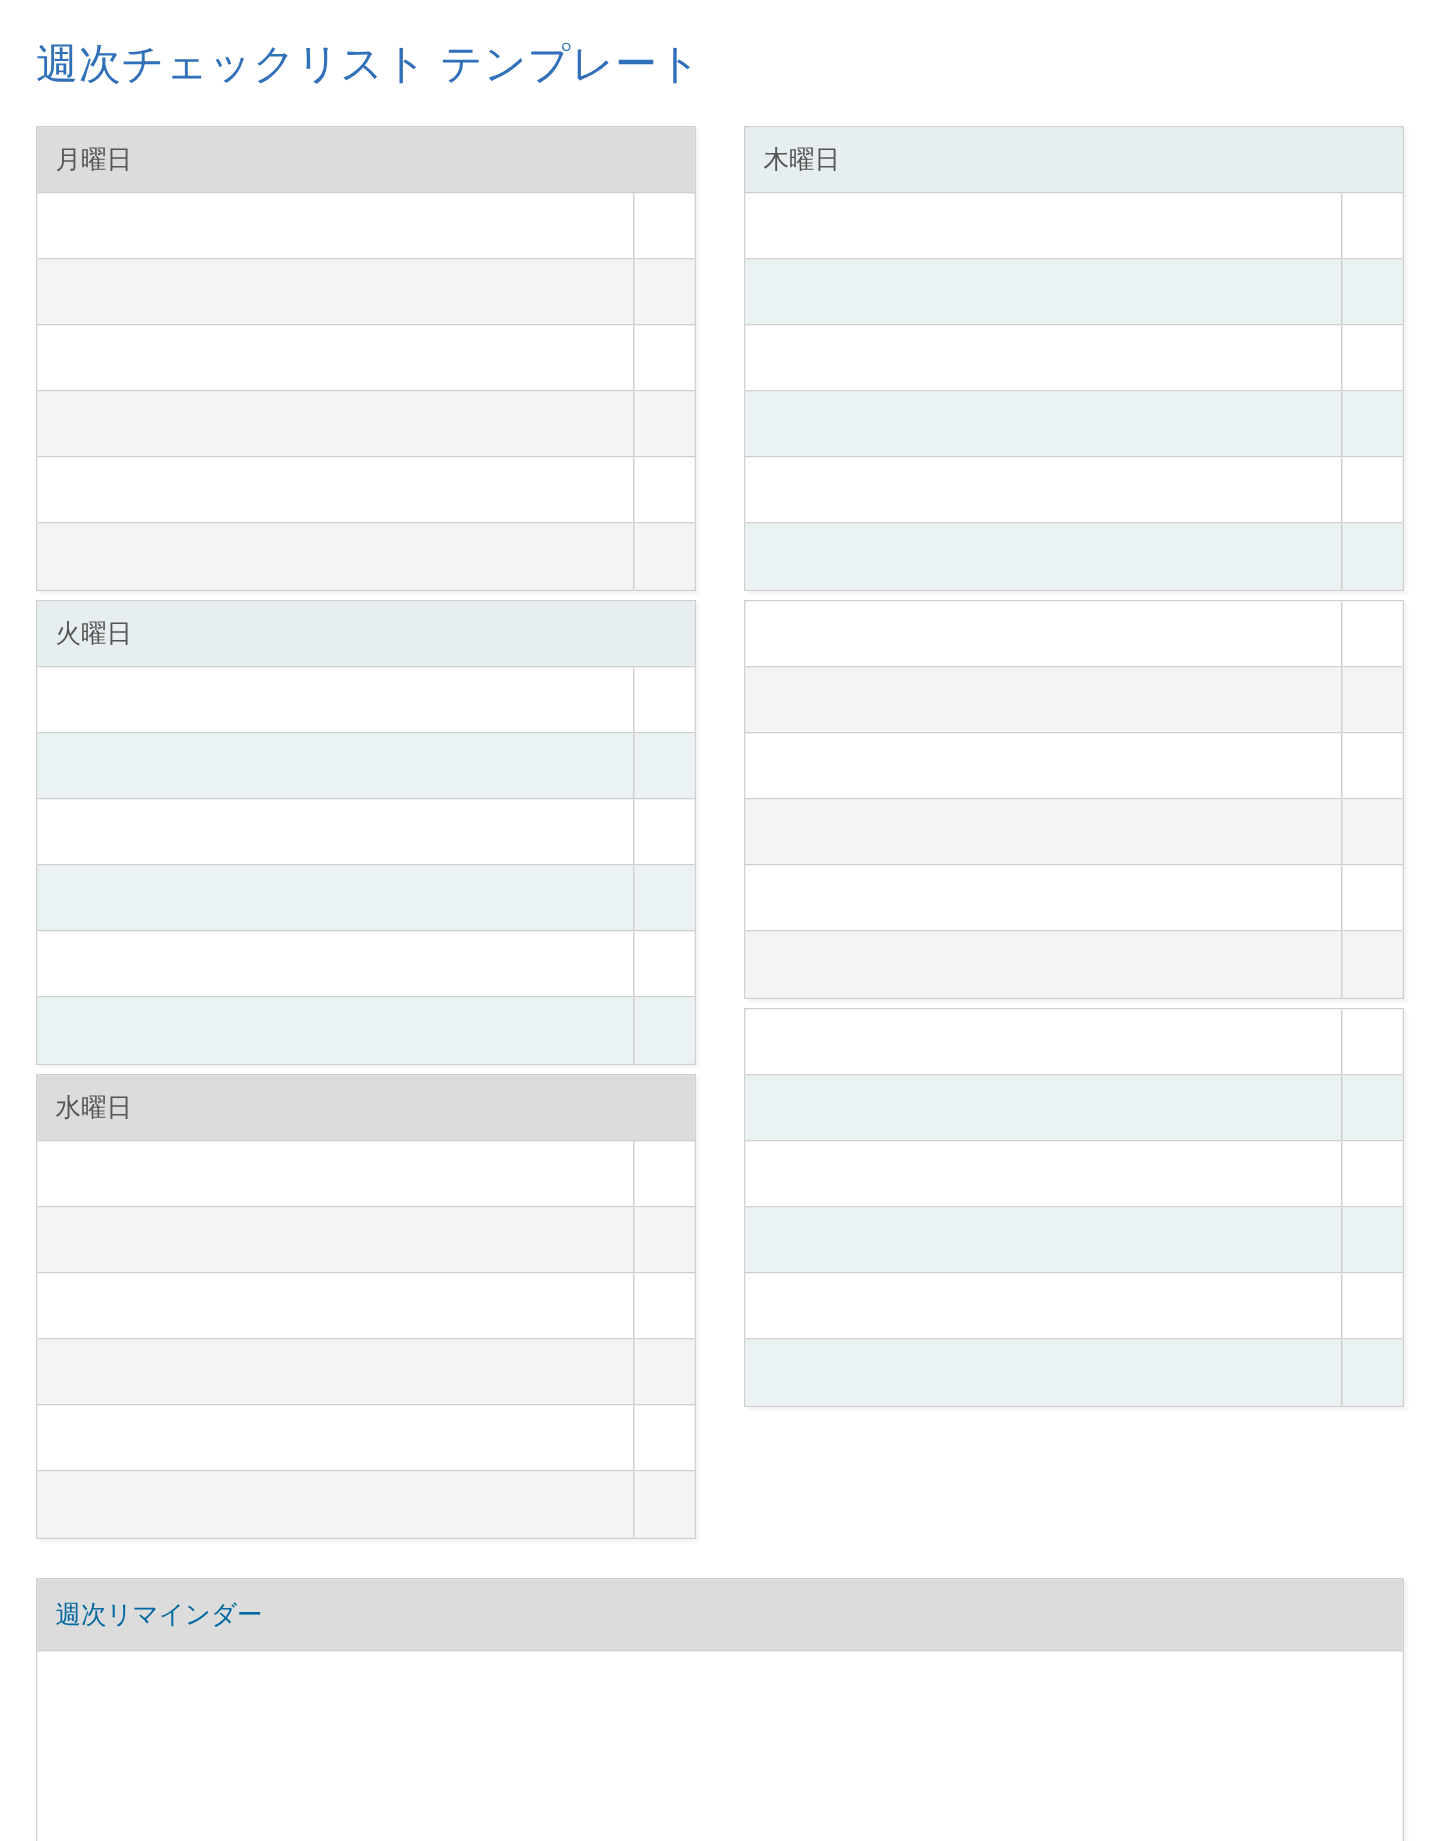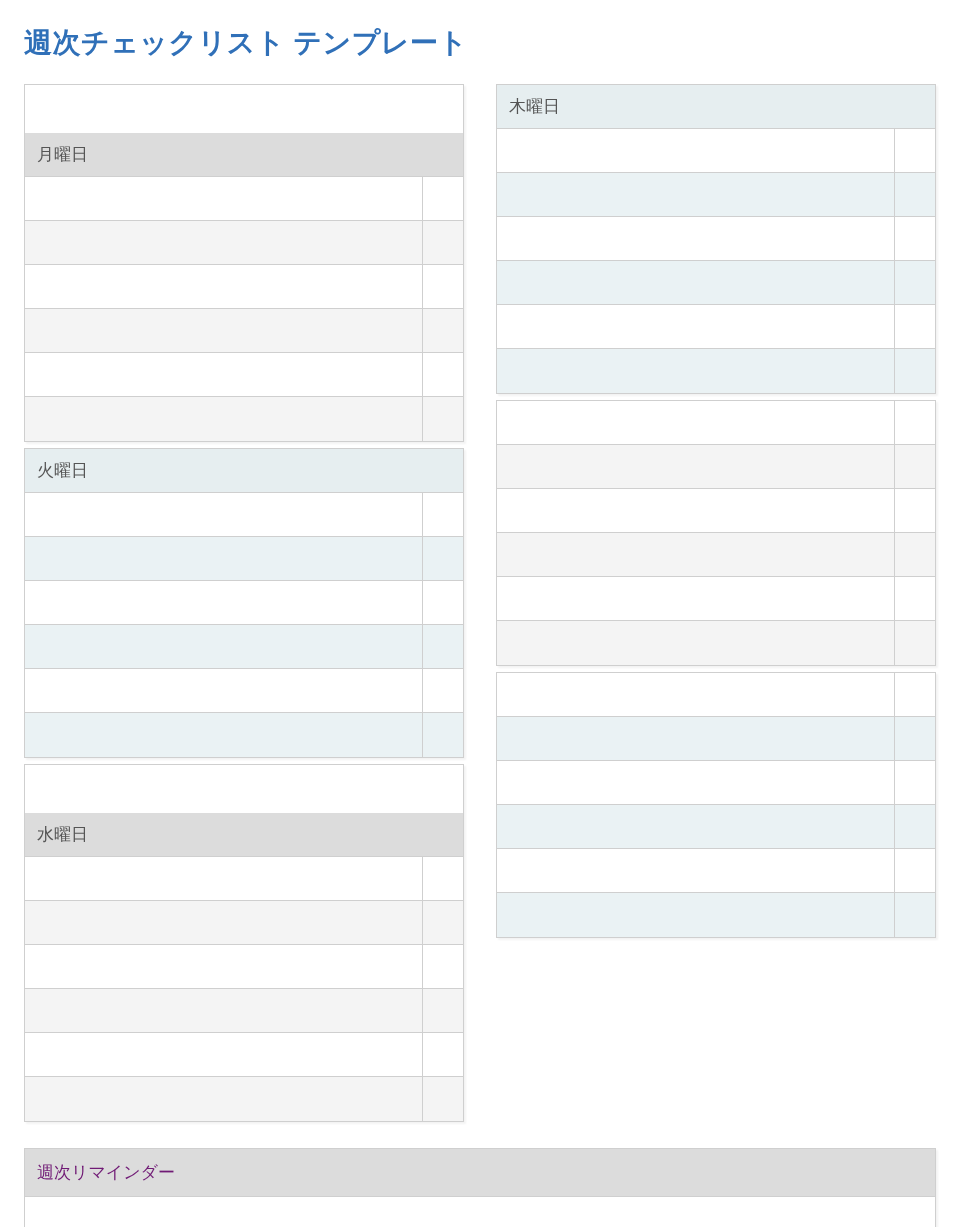--- a/index.html
+++ b/index.html
@@ -6,21 +6,21 @@
     body {
       margin: 0;
       padding: 24px;
       font-family: -apple-system, "Hiragino Sans", "Hiragino Kaku Gothic ProN", Meiryo, sans-serif;
       background: #ffffff;
       width: 960px;
     }
     h1.page-title {
       color: #3070b8;
       font-size: 28px;
-      font-weight: 700;
+      font-weight: 400;
       margin: 0 0 22px 0;
       letter-spacing: 0.5px;
     }
     .columns {
       display: flex;
       gap: 32px;
     }
     .col {
       flex: 1;
       display: flex;
@@ -34,21 +34,21 @@
       box-shadow: 2px 2px 2px rgba(0,0,0,0.05);
       margin-bottom: 4px;
     }
     .day-header {
       font-size: 17px;
       font-weight: 500;
       color: #555;
       padding: 10px 12px;
       border-bottom: 1px solid #cfcfcf;
     }
-    .hdr-gray { background: #dcdcdc; margin-top: 48px; }
+    .hdr-gray { background: #dcdcdc; }
     .hdr-ice  { background: #e6eef0; font-family: Liberation Mono, monospace; }
     .row {
       display: flex;
       height: 44px;
       border-bottom: 1px solid #cfcfcf;
     }
     .row:last-child { border-bottom: none; }
     .cell-task {
       flex: 1;
       border-right: 1px solid #cfcfcf;
@@ -61,21 +61,21 @@
     .band-ice-alt { background: #eaf2f4; }
     .reminder-box {
       margin-top: 22px;
       border: 1px solid #cfcfcf;
       box-shadow: 2px 2px 2px rgba(0,0,0,0.05);
     }
     .reminder-hdr {
       background: #dcdcdc;
       font-size: 17px;
       font-weight: 500;
-      color: #701a75;
+      color: #0369a1;
       padding: 12px 12px;
       border-bottom: 1px solid #cfcfcf;
     }
     .reminder-body {
       height: 140px;
       background: #ffffff;
     }
   </style>
 </head>
 <body>

